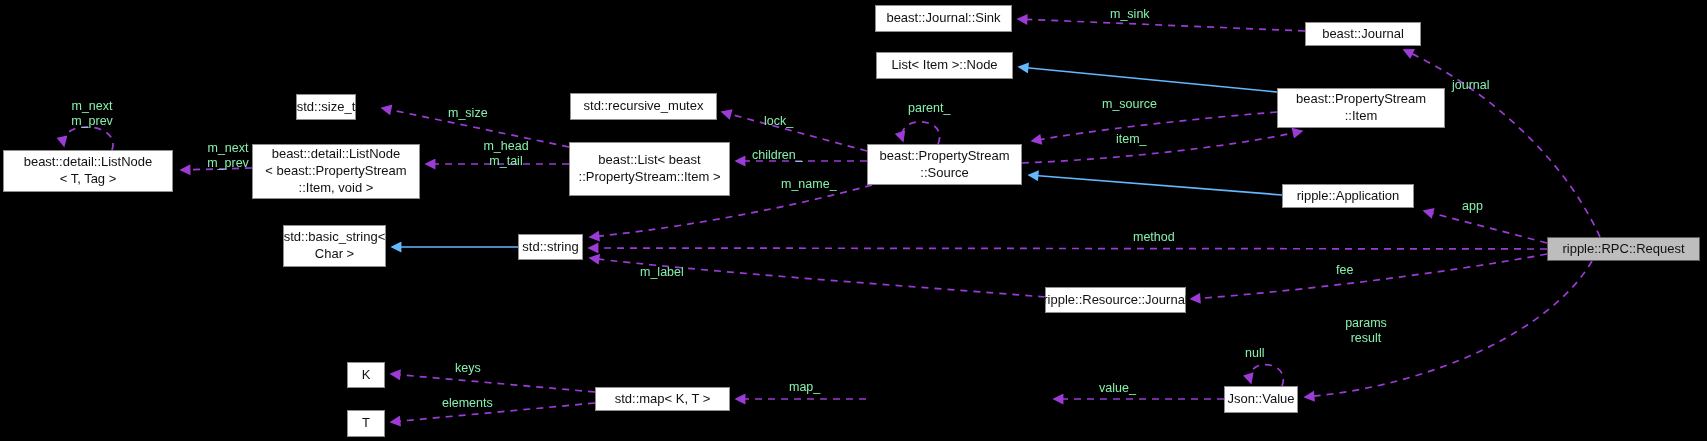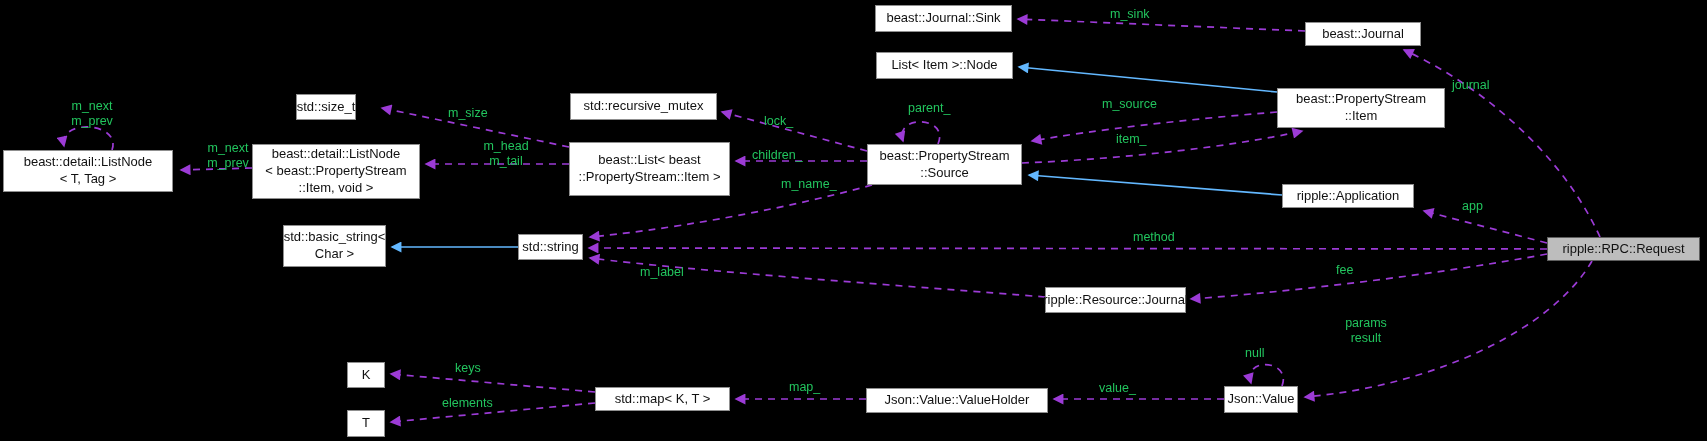--- a/index.html
+++ b/index.html
@@ -8,21 +8,21 @@
     font-family:"Liberation Sans","DejaVu Sans",sans-serif;overflow:hidden;
   }
   .node{
     position:absolute;box-sizing:border-box;background:#ffffff;
     border:1.5px solid #8f8f8f;color:#111111;
     display:flex;align-items:center;justify-content:center;text-align:center;
     font-size:13px;line-height:1.3;white-space:pre;z-index:3;
   }
   .node.hl{background:#bdbdbd;border-color:#5e5e5e;}
   .elabel{
-    position:absolute;color:#22c55e;font-size:12.5px;line-height:1.2;
+    position:absolute;color:#86efac;font-size:12.5px;line-height:1.2;
     white-space:pre;text-align:center;z-index:2;
   }
   svg.edges{position:absolute;left:0;top:0;z-index:1;}
   .ed{fill:none;stroke:#9c3bd6;stroke-width:1.7;stroke-dasharray:7 6;}
   .es{fill:none;stroke:#63b8ff;stroke-width:1.7;}
 </style>
 </head>
 <body>
 
 <div id="canvas">
@@ -80,21 +80,20 @@
   <div class="node" style="left:569px;top:142px;width:161px;height:54px">beast::List&lt; beast
 ::PropertyStream::Item &gt;</div>
   <div class="node" style="left:867px;top:144px;width:155px;height:41px">beast::PropertyStream
 ::Source</div>
   <div class="node" style="left:1282px;top:184px;width:132px;height:24px">ripple::Application</div>
   <div class="node hl" style="left:1547px;top:237px;width:153px;height:24px">ripple::RPC::Request</div>
   <div class="node" style="left:283px;top:225px;width:103px;height:42px">std::basic_string&lt;
 Char &gt;</div>
   <div class="node" style="left:518px;top:234px;width:65px;height:26px">std::string</div>
   <div class="node" style="left:1045px;top:287px;width:141px;height:26px">ripple::Resource::Journal</div>
-  <div class="node" style="left:866px;top:388px;width:182px;height:25px">Json::Value::ValueHolder</div>
   <div class="node" style="left:1224px;top:386px;width:74px;height:27px">Json::Value</div>
   <div class="node" style="left:595px;top:387px;width:135px;height:24px">std::map&lt; K, T &gt;</div>
   <div class="node" style="left:347px;top:362px;width:38px;height:26px">K</div>
   <div class="node" style="left:347px;top:410px;width:38px;height:27px">T</div>
 
   <div class="elabel" style="left:58px;top:99px;width:68px">m_next
 m_prev</div>
   <div class="elabel" style="left:196px;top:141px;width:64px">m_next
 m_prev</div>
   <div class="elabel" style="left:448px;top:106px">m_size</div>

